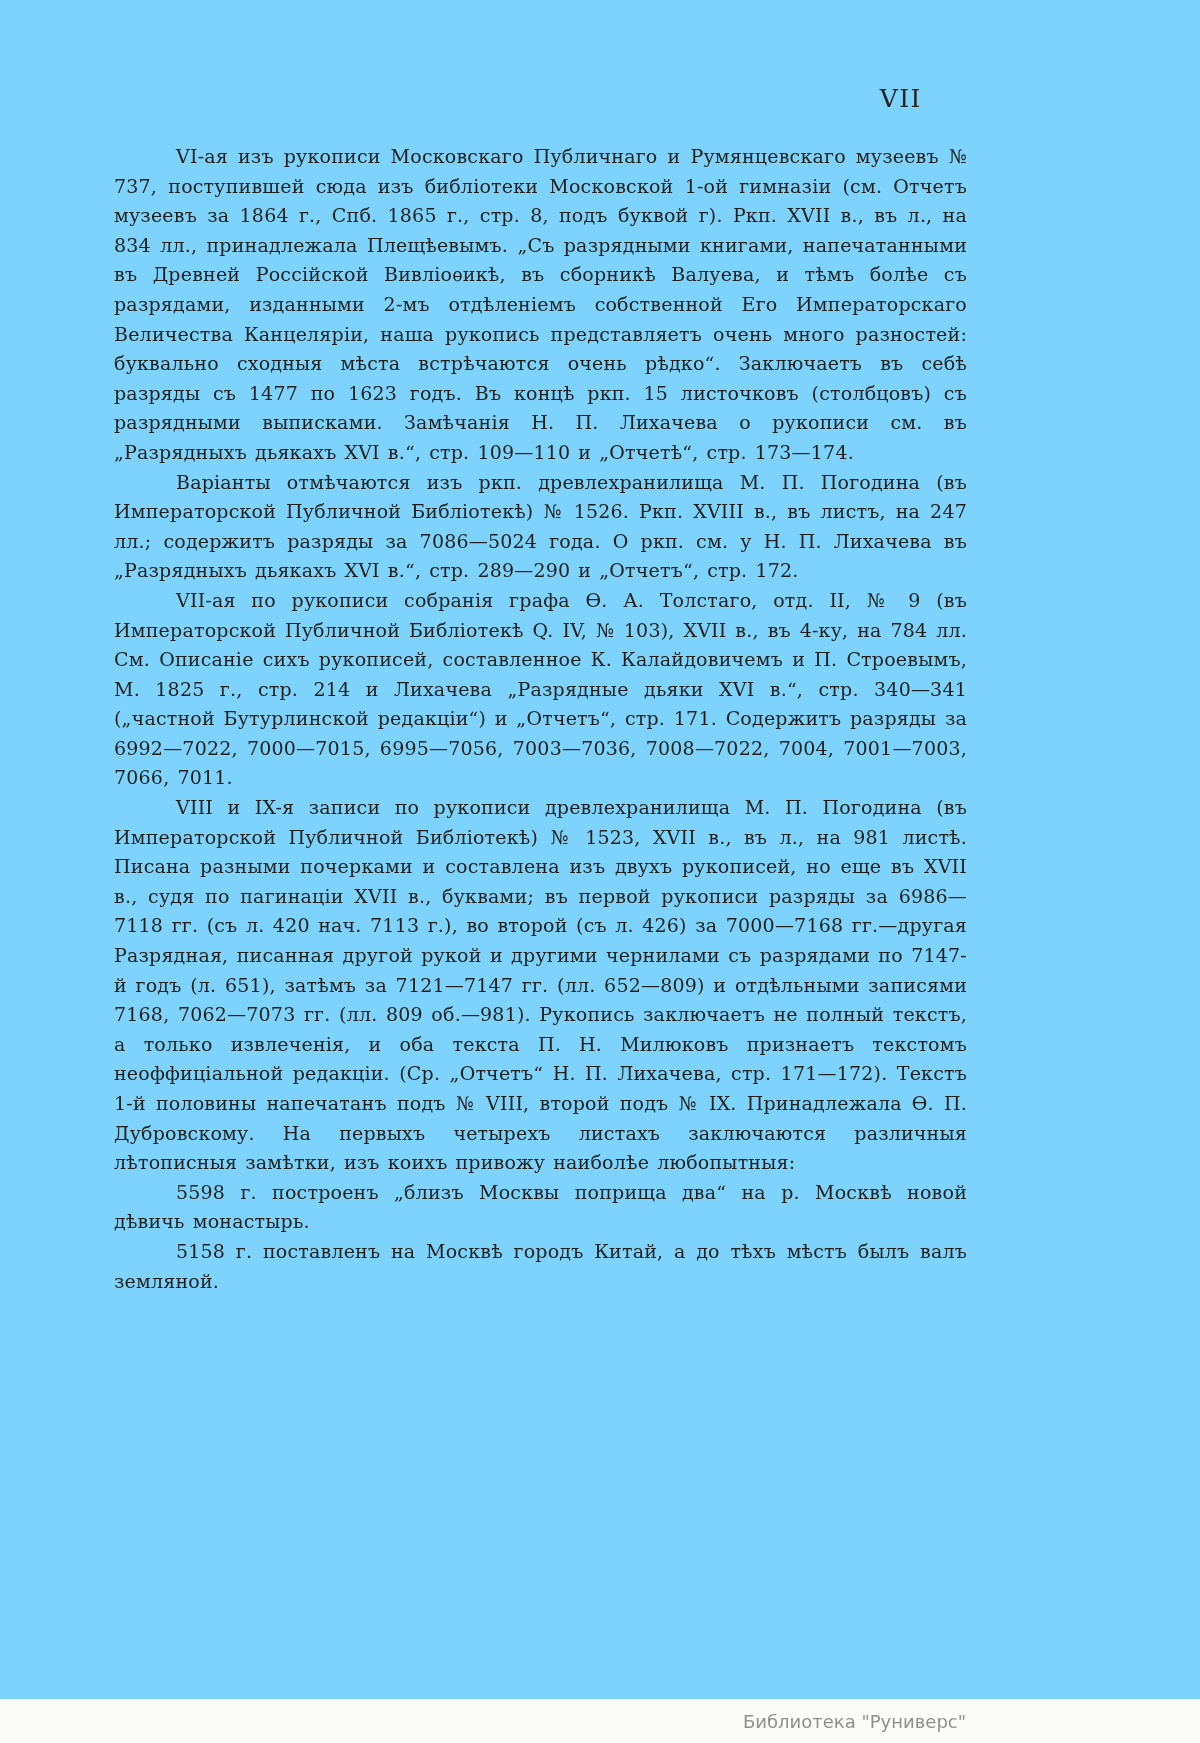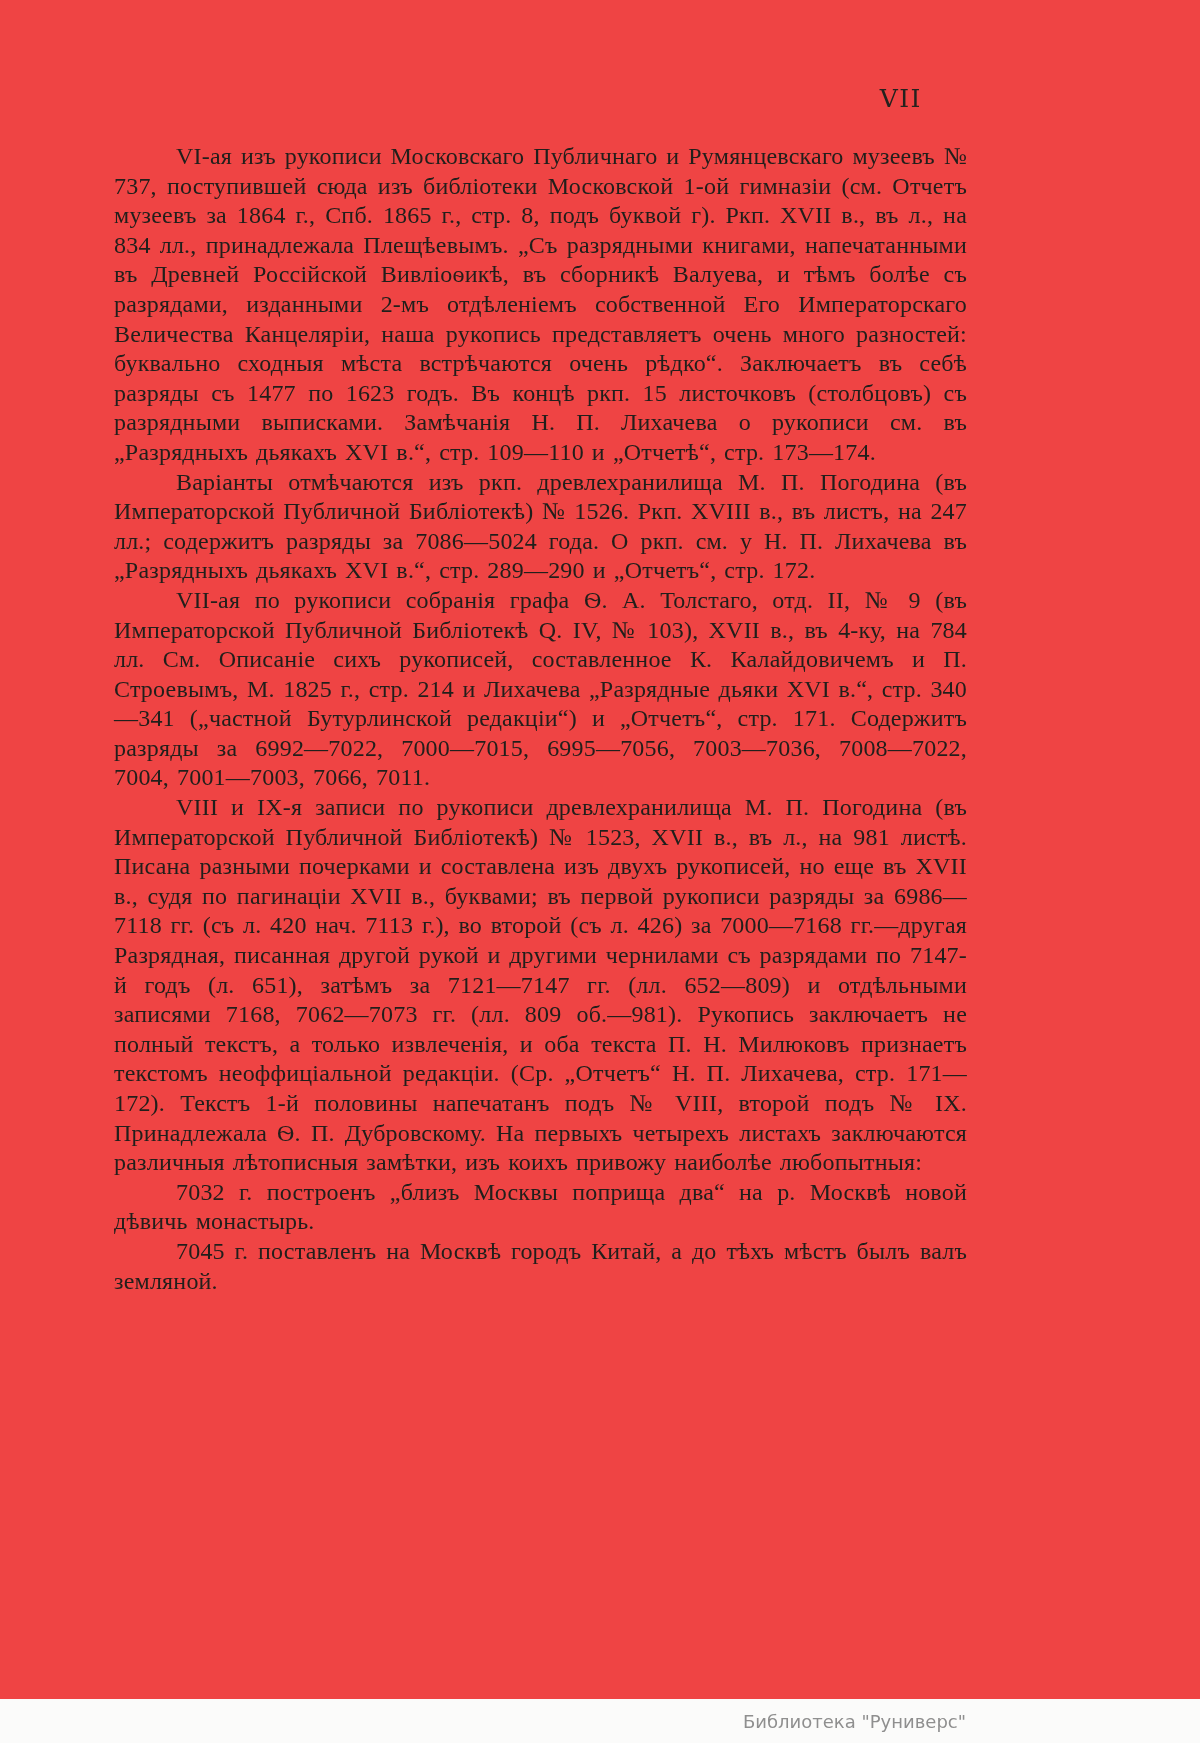--- a/index.html
+++ b/index.html
@@ -4,21 +4,21 @@
 <style>
   * { box-sizing: border-box; }
   html, body { margin: 0; padding: 0; }
   body { background: #e9e8e2; }
 
   .page {
     position: relative;
     width: 1200px;
     height: 1743px;
     margin: 0 auto;
-    background: #ef4444;
+    background: #7dd3fc;
     overflow: hidden;
     font-family: "DejaVu Serif", "Liberation Serif", serif;
     color: #211f1b;
   }
 
   .page-number {
     position: absolute;
     top: 84px;
     left: 114px;
     width: 808px;
@@ -30,27 +30,26 @@
 
   .text-block {
     position: absolute;
     top: 142px;
     left: 114px;
     width: 853px;
   }
 
   .para {
     margin: 0;
-    font-size: 24px;
+    font-size: 19px;
     line-height: 29.6px;
     text-align: justify;
     text-indent: 62px;
     word-spacing: 1.8px;
     letter-spacing: 0.2px;
-    font-family: Liberation Serif, serif;
   }
 
   .para.gap-before { }
 
   .footer-band {
     position: absolute;
     left: 0;
     right: 0;
     bottom: 0;
     height: 44px;
@@ -72,21 +71,21 @@
 
 <div class="page">
 
   <div class="page-number">VII</div>
 
   <div class="text-block">
     <p class="para">VI-ая изъ рукописи Московскаго Публичнаго и Румянцевскаго музеевъ № 737, поступившей сюда изъ библіотеки Московской 1-ой гимназіи (см. Отчетъ музеевъ за 1864 г., Спб. 1865 г., стр. 8, подъ буквой г). Ркп. XVII в., въ л., на 834 лл., принадлежала Плещѣевымъ. „Съ разрядными книгами, напечатанными въ Древней Россійской Вивліоѳикѣ, въ сборникѣ Валуева, и тѣмъ болѣе съ разрядами, изданными 2-мъ отдѣленіемъ собственной Его Императорскаго Величества Канцеляріи, наша рукопись представляетъ очень много разностей: буквально сходныя мѣста встрѣчаются очень рѣдко“. Заключаетъ въ себѣ разряды съ 1477 по 1623 годъ. Въ концѣ ркп. 15 листочковъ (столбцовъ) съ разрядными выписками. Замѣчанія Н. П. Лихачева о рукописи см. въ „Разрядныхъ дьякахъ XVI в.“, стр. 109—110 и „Отчетѣ“, стр. 173—174.</p>
     <p class="para">Варіанты отмѣчаются изъ ркп. древлехранилища М. П. Погодина (въ Императорской Публичной Библіотекѣ) № 1526. Ркп. XVIII в., въ листъ, на 247 лл.; содержитъ разряды за 7086—5024 года. О ркп. см. у Н. П. Лихачева въ „Разрядныхъ дьякахъ XVI в.“, стр. 289—290 и „Отчетъ“, стр. 172.</p>
     <p class="para gap-before">VII-ая по рукописи собранія графа Ѳ. А. Толстаго, отд. II, № 9 (въ Императорской Публичной Библіотекѣ Q. IV, № 103), XVII в., въ 4-ку, на 784 лл. См. Описаніе сихъ рукописей, составленное К. Калайдовичемъ и П. Строевымъ, М. 1825 г., стр. 214 и Лихачева „Разрядные дьяки XVI в.“, стр. 340—341 („частной Бутурлинской редакціи“) и „Отчетъ“, стр. 171. Содержитъ разряды за 6992—7022, 7000—7015, 6995—7056, 7003—7036, 7008—7022, 7004, 7001—7003, 7066, 7011.</p>
     <p class="para gap-before">VIII и IX-я записи по рукописи древлехранилища М. П. Погодина (въ Императорской Публичной Библіотекѣ) № 1523, XVII в., въ л., на 981 листѣ. Писана разными почерками и составлена изъ двухъ рукописей, но еще въ XVII в., судя по пагинаціи XVII в., буквами; въ первой рукописи разряды за 6986—7118 гг. (съ л. 420 нач. 7113 г.), во второй (съ л. 426) за 7000—7168 гг.—другая Разрядная, писанная другой рукой и другими чернилами съ разрядами по 7147-й годъ (л. 651), затѣмъ за 7121—7147 гг. (лл. 652—809) и отдѣльными записями 7168, 7062—7073 гг. (лл. 809 об.—981). Рукопись заключаетъ не полный текстъ, а только извлеченія, и оба текста П. Н. Милюковъ признаетъ текстомъ неоффиціальной редакціи. (Ср. „Отчетъ“ Н. П. Лихачева, стр. 171—172). Текстъ 1-й половины напечатанъ подъ № VIII, второй подъ № IX. Принадлежала Ѳ. П. Дубровскому. На первыхъ четырехъ листахъ заключаются различныя лѣтописныя замѣтки, изъ коихъ привожу наиболѣе любопытныя:</p>
-    <p class="para">7032 г. построенъ „близъ Москвы поприща два“ на р. Москвѣ новой дѣвичь монастырь.</p>
-    <p class="para">7045 г. поставленъ на Москвѣ городъ Китай, а до тѣхъ мѣстъ былъ валъ земляной.</p>
+    <p class="para">5598 г. построенъ „близъ Москвы поприща два“ на р. Москвѣ новой дѣвичь монастырь.</p>
+    <p class="para">5158 г. поставленъ на Москвѣ городъ Китай, а до тѣхъ мѣстъ былъ валъ земляной.</p>
   </div>
 
   <div class="footer-band">
     <span class="watermark">Библиотека "Руниверс"</span>
   </div>
 
 </div>
 
 </body></html>

